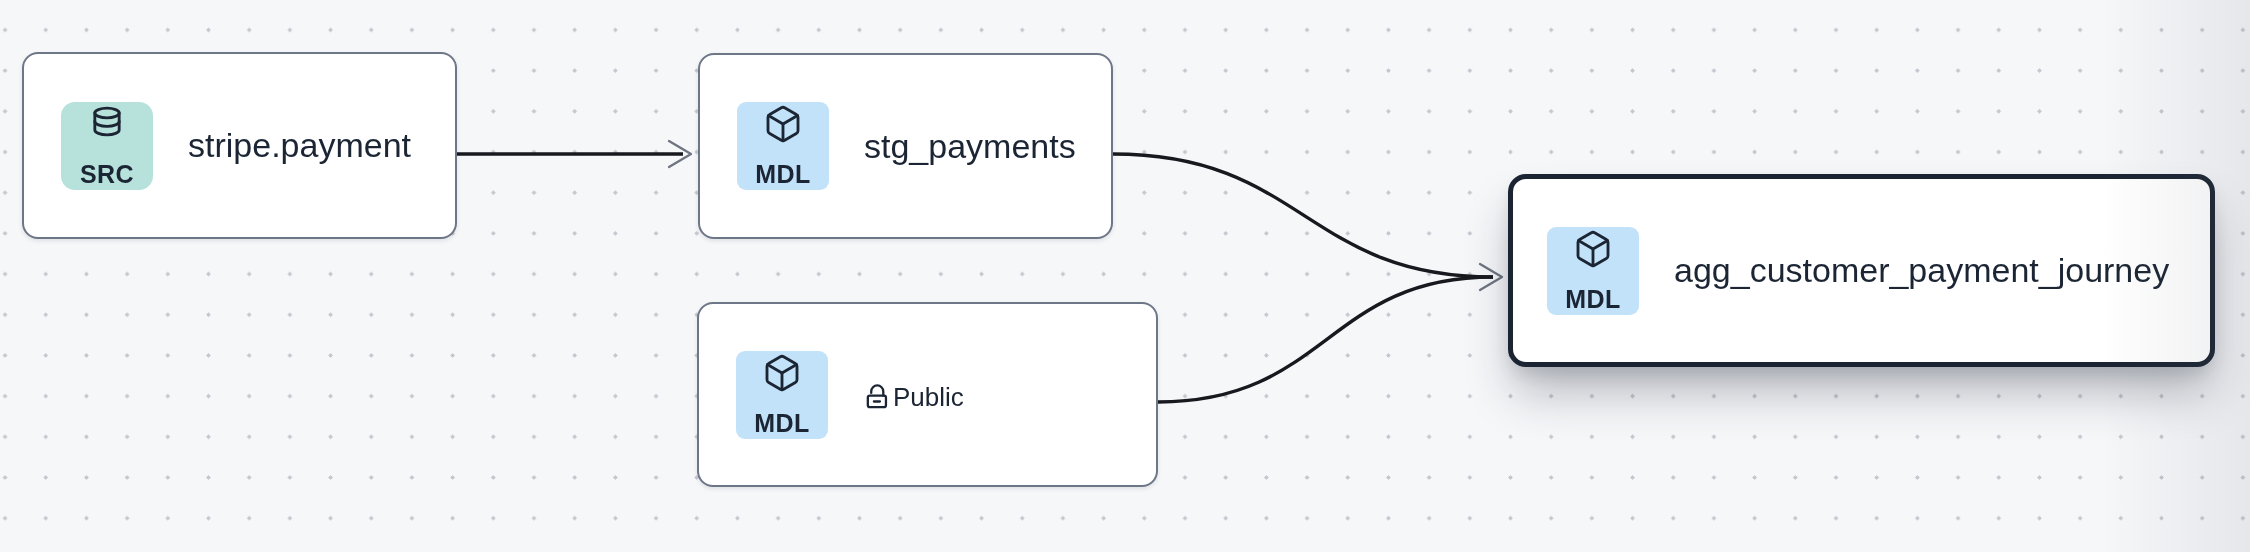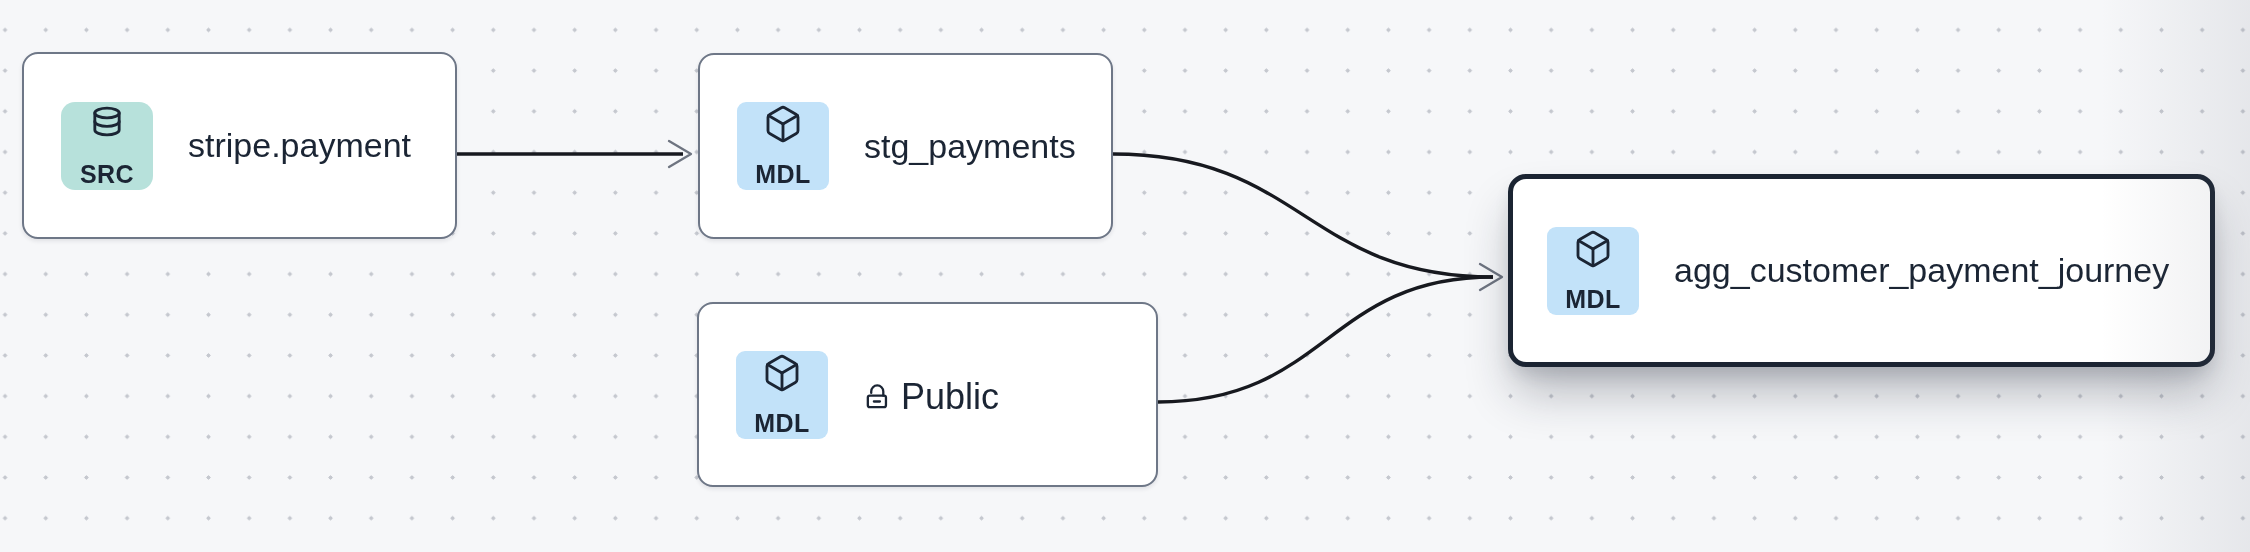--- a/index.html
+++ b/index.html
@@ -90,23 +90,23 @@
   .node-text { min-width: 0; }
   .node-title {
     font-size: 34px;
     line-height: 1.18;
     color: var(--text, #1b2534);
     white-space: nowrap;
   }
   .node-sub {
     display: flex;
     align-items: center;
-    gap: 9px;
+    gap: 1px;
     margin-top: 5px;
-    font-size: 36px;
+    font-size: 26px;
     color: var(--text, #1b2534);
     white-space: nowrap;
     text-align: center;
   }
   .node-sub svg { width: 29px; height: 29px; display: block; }
 </style>
 </head>
 <body>
 
 <div class="canvas">

